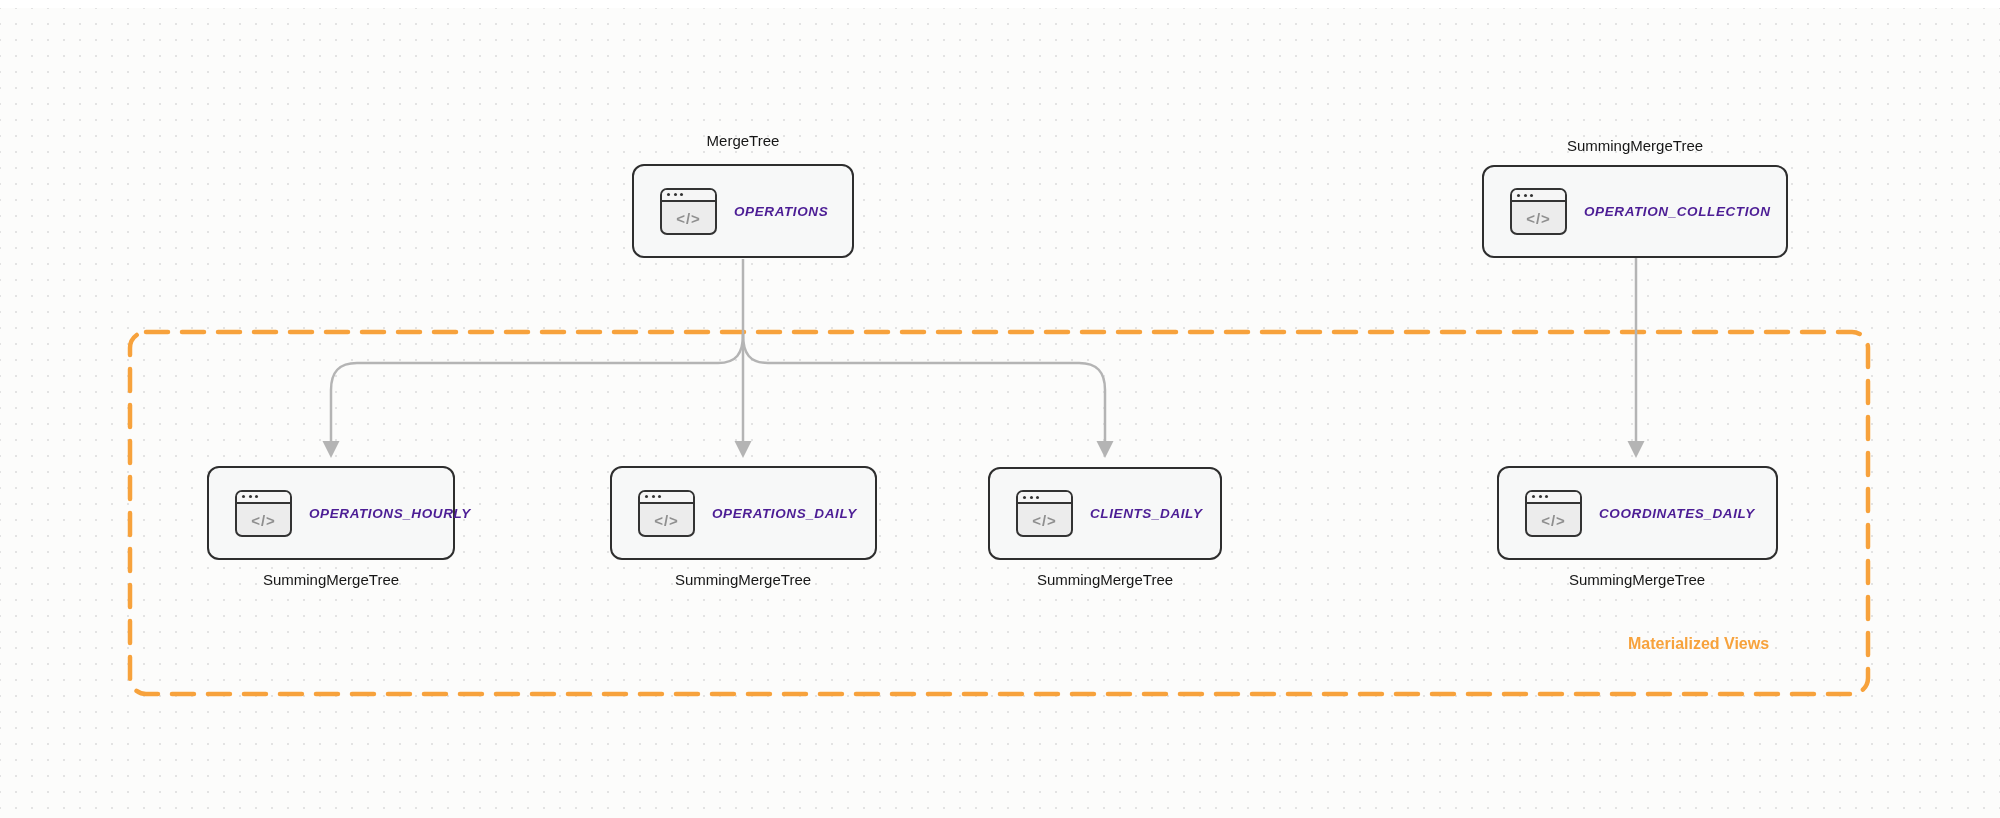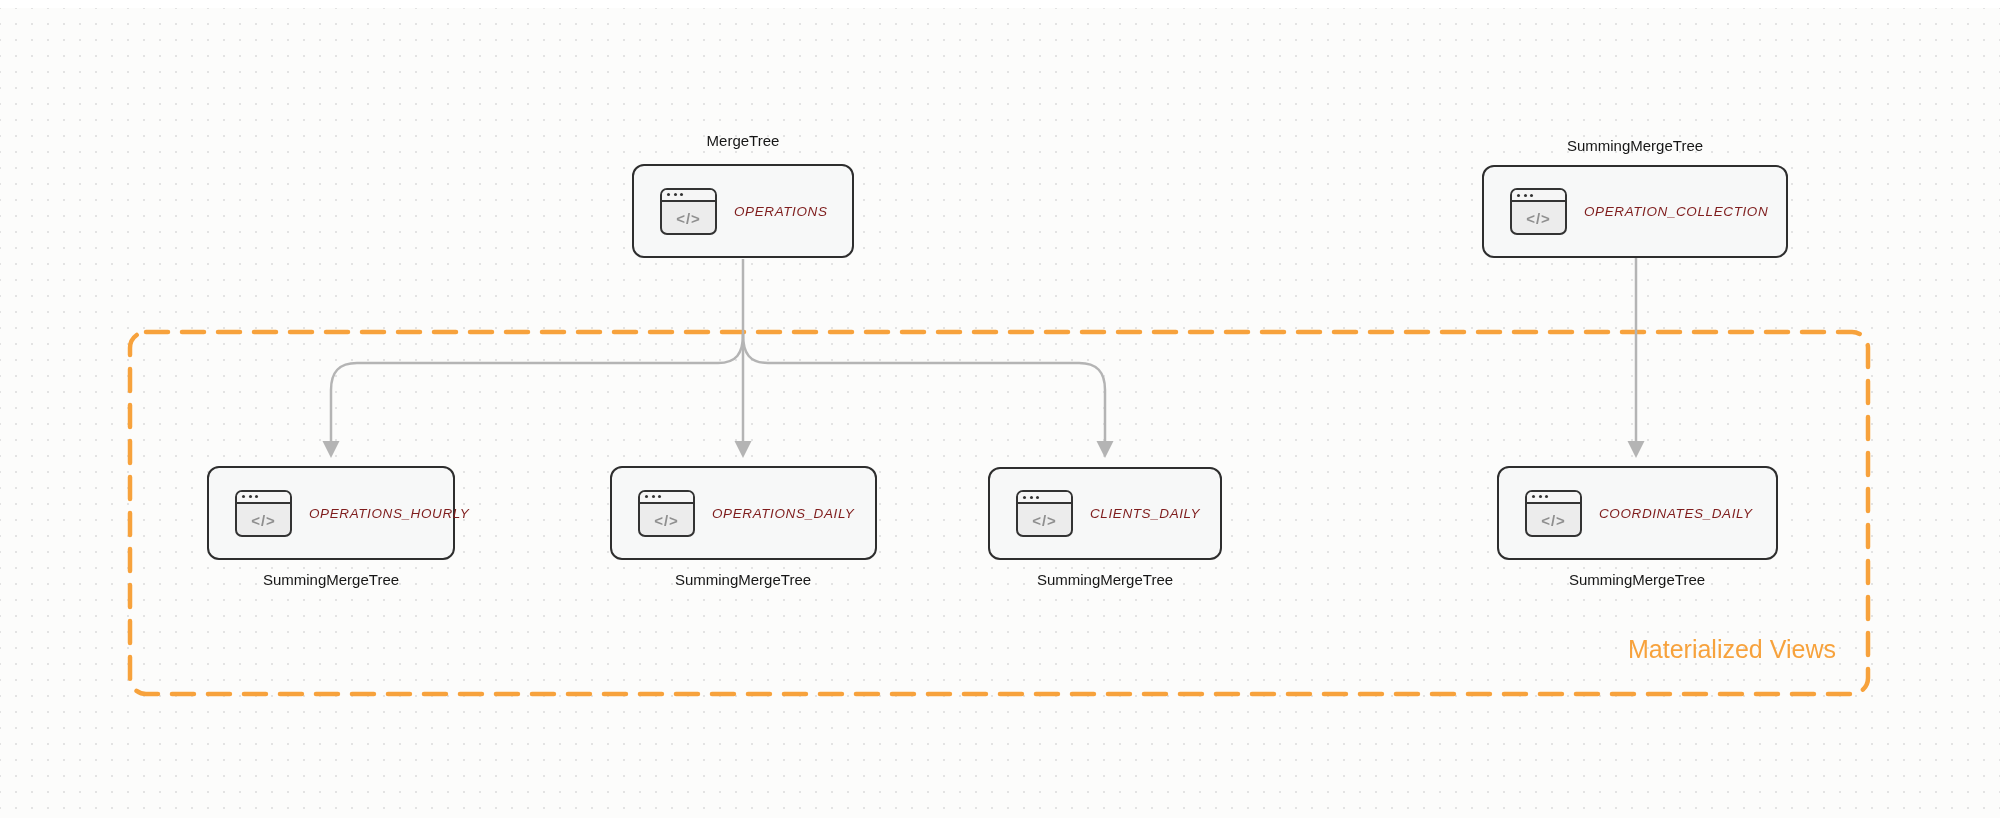--- a/index.html
+++ b/index.html
@@ -25,23 +25,23 @@
     border:2.5px solid #2e2e2e;
     border-radius:12px;
     display:flex;
     align-items:center;
     gap:17px;
     padding-left:26px;
   }
   .node-label{
     font-style:italic;
     font-size:13.5px;
-    font-weight:400;
+    font-weight:700;
     letter-spacing:0.6px;
-    color:#7f1d1d;
+    color:#4c1d95;
     white-space:nowrap;
   }
   .engine-label{
     position:absolute;
     transform:translateX(-50%);
     font-size:15px;
     color:#161616;
     white-space:nowrap;
   }
   .browser-icon{
@@ -69,22 +69,22 @@
     display:flex;
     align-items:center;
     justify-content:center;
     color:#8f8f8f;
     font-weight:700;
     font-size:15px;
     letter-spacing:1px;
   }
   .group-label{
     position:absolute;
-    font-size:25px;
-    font-weight:400;
+    font-size:16px;
+    font-weight:700;
     color:#f7a23c;
     white-space:nowrap;
   }
 </style>
 </head>
 <body>
 
 <div id="canvas">
 
   <svg id="edge-layer" width="2000" height="818" viewBox="0 0 2000 818">

